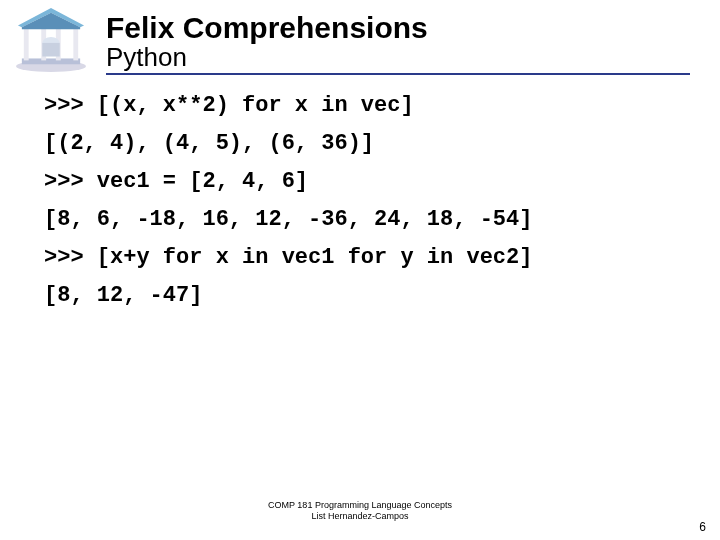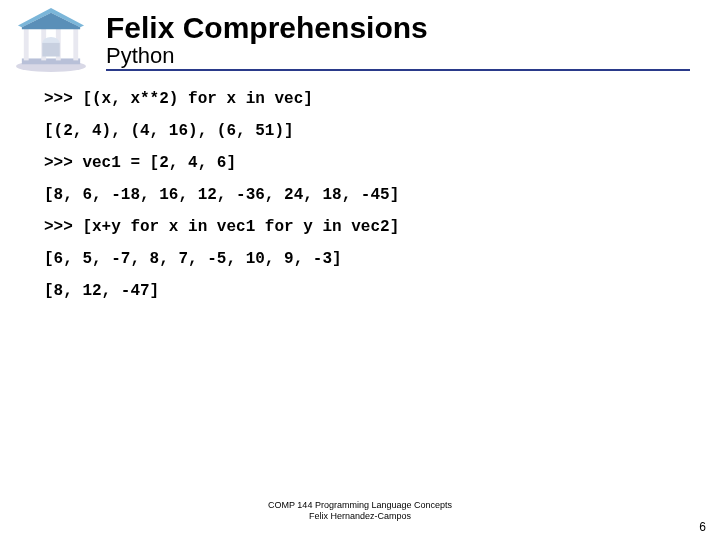--- a/index.html
+++ b/index.html
@@ -26,35 +26,35 @@
     margin-left: 106px;
     padding-top: 4px;
   }
   .title {
     font-size: 30px;
     font-weight: bold;
     color: #000;
     line-height: 1.05;
   }
   .subtitle {
-    font-size: 22px;
+    font-size: 26px;
     color: #000;
     border-bottom: 2px solid #2a3a8a;
     padding-bottom: 2px;
     padding-right: 40px;
     display: block;
     width: 584px;
     line-height: 1.05;
   }
   .content {
     margin: 20px 44px 0 44px;
   }
   .codeline {
     font-family: "Courier New", Courier, monospace;
-    font-size: 16px;
+    font-size: 22px;
     font-weight: bold;
     color: #000;
     line-height: 1.0;
     margin-bottom: 16px;
     white-space: pre;
   }
   .footer {
     position: absolute;
     bottom: 18px;
     left: 0;
@@ -89,26 +89,25 @@
     <rect x="31" y="38" width="18" height="14" fill="#c8d0e0"></rect>
   </svg>
   <div class="title-block">
     <div class="title">Felix Comprehensions</div>
     <div class="subtitle">Python</div>
   </div>
 </div>
 
 <div class="content">
   <div class="codeline">&gt;&gt;&gt; [(x, x**2) for x in vec]</div>
-  <div class="codeline">[(2, 4), (4, 16), (6, 51)]</div>
+  <div class="codeline">[(2, 4), (4, 5), (6, 36)]</div>
   <div class="codeline">&gt;&gt;&gt; vec1 = [2, 4, 6]</div>
-  <div class="codeline">[8, 6, -18, 16, 12, -36, 24, 18, -45]</div>
+  <div class="codeline">[8, 6, -18, 16, 12, -36, 24, 18, -54]</div>
   <div class="codeline">&gt;&gt;&gt; [x+y for x in vec1 for y in vec2]</div>
-  <div class="codeline">[6, 5, -7, 8, 7, -5, 10, 9, -3]</div>
   <div class="codeline">[8, 12, -47]</div>
 </div>
 
 <div class="footer">
-  <div>COMP 144 Programming Language Concepts</div>
-  <div>Felix Hernandez-Campos</div>
+  <div>COMP 181 Programming Language Concepts</div>
+  <div>List Hernandez-Campos</div>
 </div>
 
 <div class="pagenum">6</div>
 
 </body></html>

